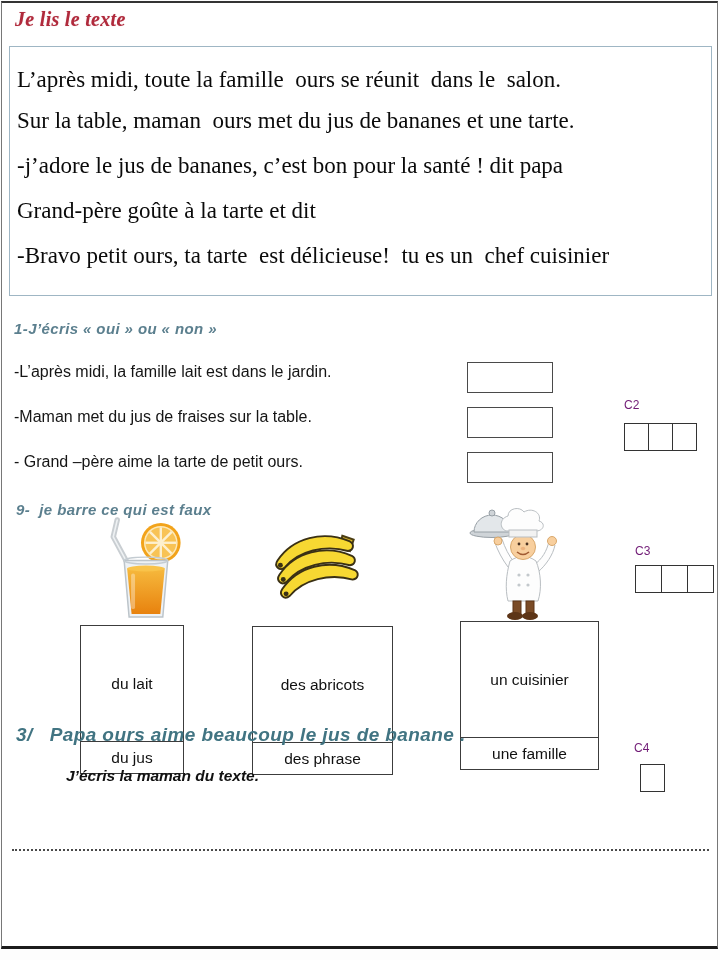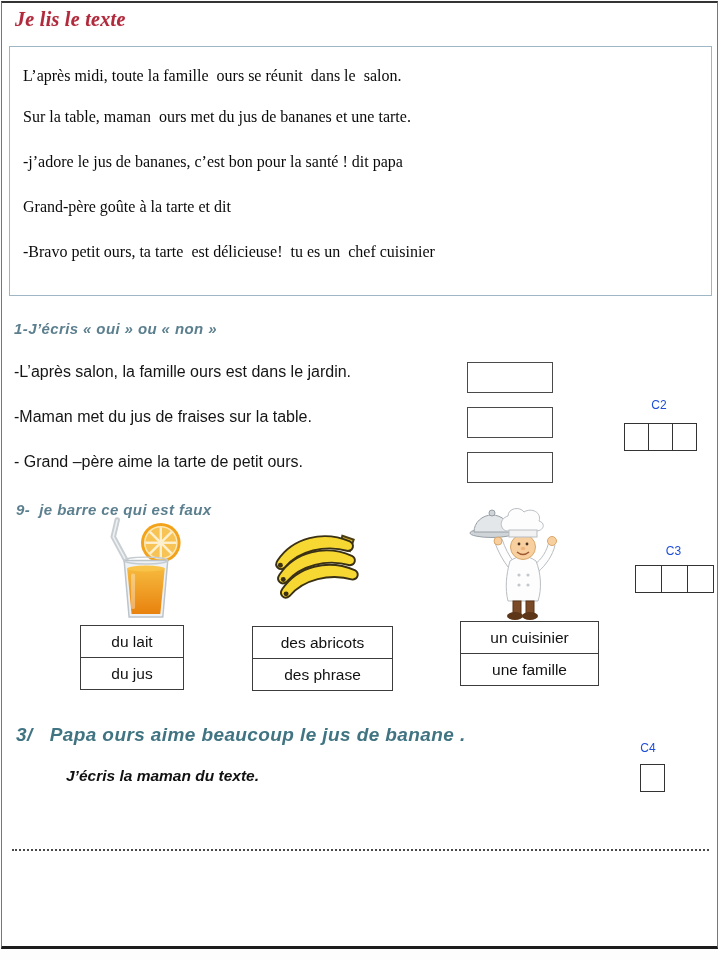--- a/index.html
+++ b/index.html
@@ -11,35 +11,35 @@
   html,body{margin:0;padding:0;background:#fff;}
   .canvas{position:relative;width:720px;height:960px;background:#fdfdfd;overflow:hidden;
           font-family:"Liberation Sans",sans-serif;color:#111;}
   .sheet{position:absolute;left:1px;top:1px;width:715px;height:943px;background:#fff;
          border:1px solid #777;border-top:2px solid #333;border-bottom:3px solid #1c1c1c;}
   .title{position:absolute;left:13px;top:5px;font-family:"Liberation Serif",serif;
          font-style:italic;font-weight:bold;font-size:20px;color:var(--color-title);
          letter-spacing:.3px;text-shadow:0 0 1px rgba(176,42,60,.35);}
   .story-box{position:absolute;left:7px;top:43px;width:701px;height:248px;background:#fff;
              border:1px solid var(--color-story_border);}
-  .story-line{position:absolute;left:13px;margin:0;font-family:"Liberation Serif",serif;
-              font-size:16px;white-space:pre-wrap;color:#0a0a0a;}
+  .story-line{position:absolute;left:7px;margin:0;font-family:"Liberation Serif",serif;
+              font-size:23px;white-space:pre-wrap;color:#0a0a0a;}
   .heading{position:absolute;font-weight:bold;font-style:italic;font-size:15px;
            color:var(--color-heading);letter-spacing:.4px;white-space:pre-wrap;}
   .statement{position:absolute;font-size:16px;color:#151515;white-space:pre-wrap;}
   .answer-box{position:absolute;width:84px;height:29px;border:1.3px solid #4a4a4a;background:#fff;}
-  .comp-label{position:absolute;font-size:12px;color:#1d4ed8;text-align:center;}
+  .comp-label{position:absolute;font-size:12px;color:#701a75;}
   .comp-grid{position:absolute;display:flex;}
   .comp-cell{width:23px;height:26px;border:1.4px solid #333;border-left:none;background:#fff;}
   .comp-cell:first-child{border-left:1.4px solid #333;}
   .comp-cell.single{border-left:1.4px solid #333;}
   .figure{position:absolute;}
   .choice-table{position:absolute;border:1.5px solid #3c3c3c;background:#fff;}
   .choice-cell{height:31px;display:flex;align-items:center;justify-content:center;
-               font-size:15.5px;color:#111;border-top:1.5px solid #3c3c3c;}
+               font-size:15.5px;color:#111;border-top:1.5px solid #3c3c3c;margin-top:42px;}
   .choice-cell:first-child{border-top:none;}
   .instruction{position:absolute;font-weight:bold;font-style:italic;font-size:15.5px;color:#111;}
   .dotted-line{position:absolute;left:10px;top:832px;width:697px;height:14px;
                border-bottom:2px dotted #4a4a4a;}
 </style>
 </head>
 <body>
 
 <div class="canvas">
   <div class="sheet">
@@ -49,21 +49,21 @@
     <div class="story-box">
       <p class="story-line" style="top:20px">L’après midi, toute la famille  ours se réunit  dans le  salon.</p>
       <p class="story-line" style="top:61px">Sur la table, maman  ours met du jus de bananes et une tarte.</p>
       <p class="story-line" style="top:106px">-j’adore le jus de bananes, c’est bon pour la santé ! dit papa</p>
       <p class="story-line" style="top:151px">Grand-père goûte à la tarte et dit</p>
       <p class="story-line" style="top:196px">-Bravo petit ours, ta tarte  est délicieuse!  tu es un  chef cuisinier</p>
     </div>
 
     <div class="heading" style="left:12px;top:317px">1-J’écris « oui » ou « non »</div>
 
-    <div class="statement" style="left:12px;top:360px">-L’après salon, la famille ours est dans le jardin.</div>
+    <div class="statement" style="left:12px;top:360px">-L’après midi, la famille lait est dans le jardin.</div>
     <div class="statement" style="left:12px;top:405px">-Maman met du jus de fraises sur la table.</div>
     <div class="statement" style="left:12px;top:450px">- Grand –père aime la tarte de petit ours.</div>
 
     <div class="answer-box" style="left:465px;top:359px"></div>
     <div class="answer-box" style="left:465px;top:404px"></div>
     <div class="answer-box" style="left:465px;top:449px"></div>
 
     <div class="comp-label" style="left:622px;top:395px;width:70px">C2</div>
     <div class="comp-grid" style="left:622px;top:420px">
       <div class="comp-cell"></div>

